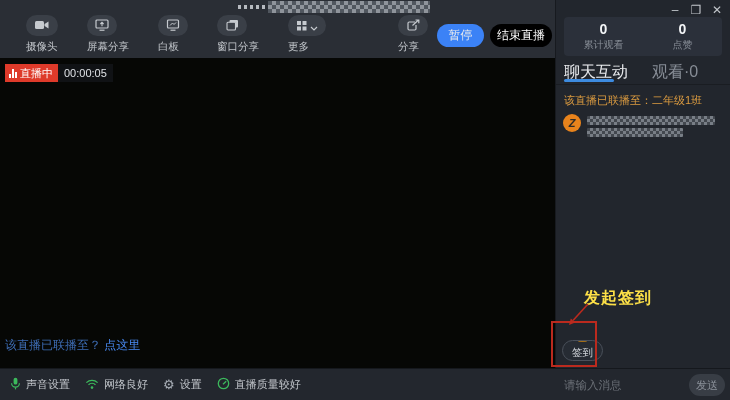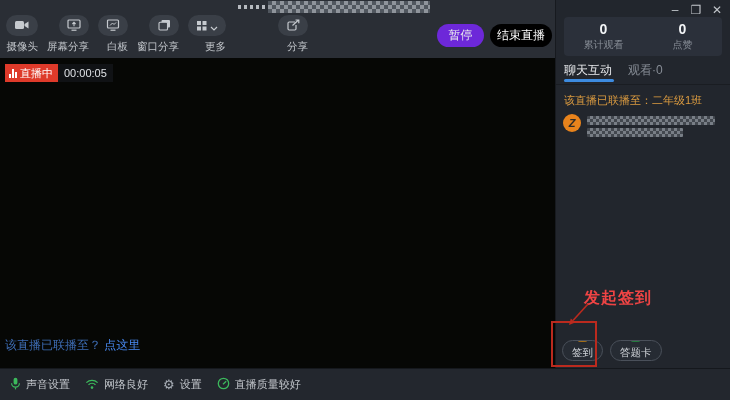--- a/index.html
+++ b/index.html
@@ -12,29 +12,29 @@
   .top-left { position:absolute; left:0; top:0; width:555px; height:58px; background:#2a2e35; }
   .title-dots { position:absolute; left:238px; top:5px; width:29px; height:4px;
     background:repeating-linear-gradient(90deg,#cfd3d8 0 3px, transparent 3px 6px); opacity:.85; }
   .mosaic { background-image:
       linear-gradient(45deg,#9aa0a7 25%, transparent 25%, transparent 75%, #9aa0a7 75%),
       linear-gradient(45deg,#9aa0a7 25%, #555b63 25%, #555b63 75%, #9aa0a7 75%);
     background-size:8px 8px; background-position:0 0,4px 4px; }
   .title-mosaic { position:absolute; left:268px; top:1px; width:162px; height:12px; opacity:.9; }
 
   .toolbar { position:absolute; left:6px; top:15px; display:flex; align-items:flex-start; }
-  .tb-item { display:flex; flex-direction:column; align-items:flex-end; margin-right:9px; cursor:pointer; }
+  .tb-item { display:flex; flex-direction:column; align-items:flex-start; margin-right:9px; cursor:pointer;margin-left:20px; }
   .tb-pill { height:21px; min-width:30px; padding:0 8px; background:#3a3f47; border-radius:11px;
              display:flex; align-items:center; justify-content:center; gap:3px; }
   .tb-label { margin-top:4px; font-size:10.5px; color:#c2c6cb; white-space:nowrap; }
   .tb-gap { margin-right:52px; }
 
   .pill-btn { position:absolute; height:23px; border-radius:12px; border:none; cursor:pointer;
               font-size:12px; font-family:inherit; }
-  .pause-btn { left:437px; top:24px; width:47px; background:#6d28d9; color:#e8eaed; }
+  .pause-btn { left:437px; top:24px; width:47px; background:#3b82f6; color:#e8eaed; }
   .end-btn   { left:490px; top:24px; width:62px; background:#000000; color:#ffffff; }
 
   
   .video { position:absolute; left:0; top:58px; width:555px; height:310px; background:#060705;padding-left:24px; }
   .live-badge { position:absolute; left:5px; top:6px; display:flex; align-items:stretch;
                 font-size:11px; line-height:16px; }
   .live-red { background:#de3a2a; color:#fff; padding:1px 5px 1px 4px; display:flex; align-items:center; gap:3px; }
   .bars { display:flex; align-items:flex-end; gap:1px; height:9px; }
   .bars i { display:block; width:2px; background:#fff; }
   .bars i:nth-child(1){height:4px;} .bars i:nth-child(2){height:9px;} .bars i:nth-child(3){height:6px;}
@@ -48,41 +48,41 @@
            border-left:1px solid #171a1f; }
   .win-controls { position:absolute; top:2px; right:6px; display:flex; gap:7px; color:#c2c6cb; }
   .win-controls span { font-size:12px; width:14px; text-align:center; cursor:pointer; line-height:16px; }
 
   .stats-card { position:absolute; left:8px; right:8px; top:17px; height:39px; background:#2b303a;
                 border-radius:4px; display:flex; }
   .stat { flex:1; display:flex; flex-direction:column; align-items:center; justify-content:center; gap:1px; }
   .stat-val { font-size:14px; font-weight:bold; color:#f2f4f6; }
   .stat-label { font-size:10px; color:#878d96; }
 
-  .tabs { position:absolute; left:8px; top:62px; display:flex; gap:16px; font-size:12px; }
+  .tabs { position:absolute; left:8px; top:62px; display:flex; gap:24px; font-size:16px; }
   .tab-active { color:#e8eaed; cursor:pointer; }
   .tab { color:#878d96; cursor:pointer; }
   .tab-underline { position:absolute; left:8px; top:79px; width:50px; height:3px; background:#3d8be0; border-radius:2px; }
   .panel-divider { position:absolute; left:0; right:0; top:84px; height:1px; background:#1a1d22; }
 
   .notice { position:absolute; left:8px; top:93px; font-size:11px; color:#dd9c40; white-space:nowrap; }
 
   .chat-item { position:absolute; left:7px; top:114px; display:flex; gap:6px; }
   .avatar { width:18px; height:18px; border-radius:50%; background:#e8831c; color:#2f2b26;
             font-size:11px; font-weight:bold; display:flex; align-items:center; justify-content:center;
             font-style:italic; flex:0 0 auto; }
   .chat-mosaic { background-image:
       linear-gradient(45deg,#787e86 25%, transparent 25%, transparent 75%, #787e86 75%),
       linear-gradient(45deg,#787e86 25%, #42474e 25%, #42474e 75%, #787e86 75%);
     background-size:6px 6px; background-position:0 0,3px 3px; border-radius:1px; }
   .line1 { width:128px; height:9px; margin-top:2px; }
   .line2 { width:96px; height:9px; margin-top:3px; }
 
   .annotation-label { position:absolute; left:28px; top:288px; font-family:Liberation Mono, monospace;
-      font-size:16px; font-weight:bold; color:#ef4444; letter-spacing:1px; white-space:nowrap; }
+      font-size:16px; font-weight:bold; color:#fde047; letter-spacing:1px; white-space:nowrap; }
   .annotation-arrow { position:absolute; left:8px; top:302px; }
 
   .action-row { position:absolute; left:6px; top:340px; display:flex; gap:7px; }
   .chip { display:flex; align-items:center; gap:4px; height:21px; padding:0 9px;
           border:1px solid #4a505a; border-radius:11px; background:#262b33; cursor:pointer;
           font-size:10.5px; color:#d0d4d9; font-family:inherit;flex-direction:column; }
   .dot { width:9px; height:9px; border-radius:50%; display:inline-block; }
   .dot-orange { background:#f0a020; box-shadow:inset -1px -1px 0 rgba(0,0,0,.3); }
   .dot-green  { background:#35b45a; box-shadow:inset -1px -1px 0 rgba(0,0,0,.3); }
 
@@ -250,24 +250,20 @@
     <svg class="annotation-arrow" width="26" height="26" viewBox="0 0 26 26">
       <path d="M24 2 L9 18.5" stroke="#bb2a1e" stroke-width="1.6" fill="none"></path>
       <path d="M5 23 L11.2 20.5 L6.8 16.5 Z" fill="#bb2a1e"></path>
     </svg>
 
     <div class="action-row">
       <button class="chip">
         <span class="dot dot-orange"></span>
         <span>签到</span>
       </button>
-      <button class="chip">
-        <span class="dot dot-green"></span>
-        <span>答题卡</span>
-      </button>
     </div>
   </div>
 
   <div class="annotation-rect"></div>
 
   <div class="bottombar">
     <div class="status-items">
       <div class="status-item">
         <span>
           <svg width="11" height="13" viewBox="0 0 11 13">
@@ -296,15 +292,19 @@
         <span>
           <svg width="13" height="13" viewBox="0 0 13 13">
               <circle cx="6.5" cy="6.5" r="5.2" stroke="#3cb95c" stroke-width="1.3" fill="none"></circle>
               <path d="M6 7.2 L9.2 4.2" stroke="#3cb95c" stroke-width="1.3" fill="none"></path>
             </svg>
         </span>
         <span>直播质量较好</span>
       </div>
     </div>
 
+    <div class="composer">
+      <input type="text" placeholder="请输入消息" style="">
+      <button class="send-btn">发送</button>
+    </div>
   </div>
 
 </div>
 
 </body></html>

